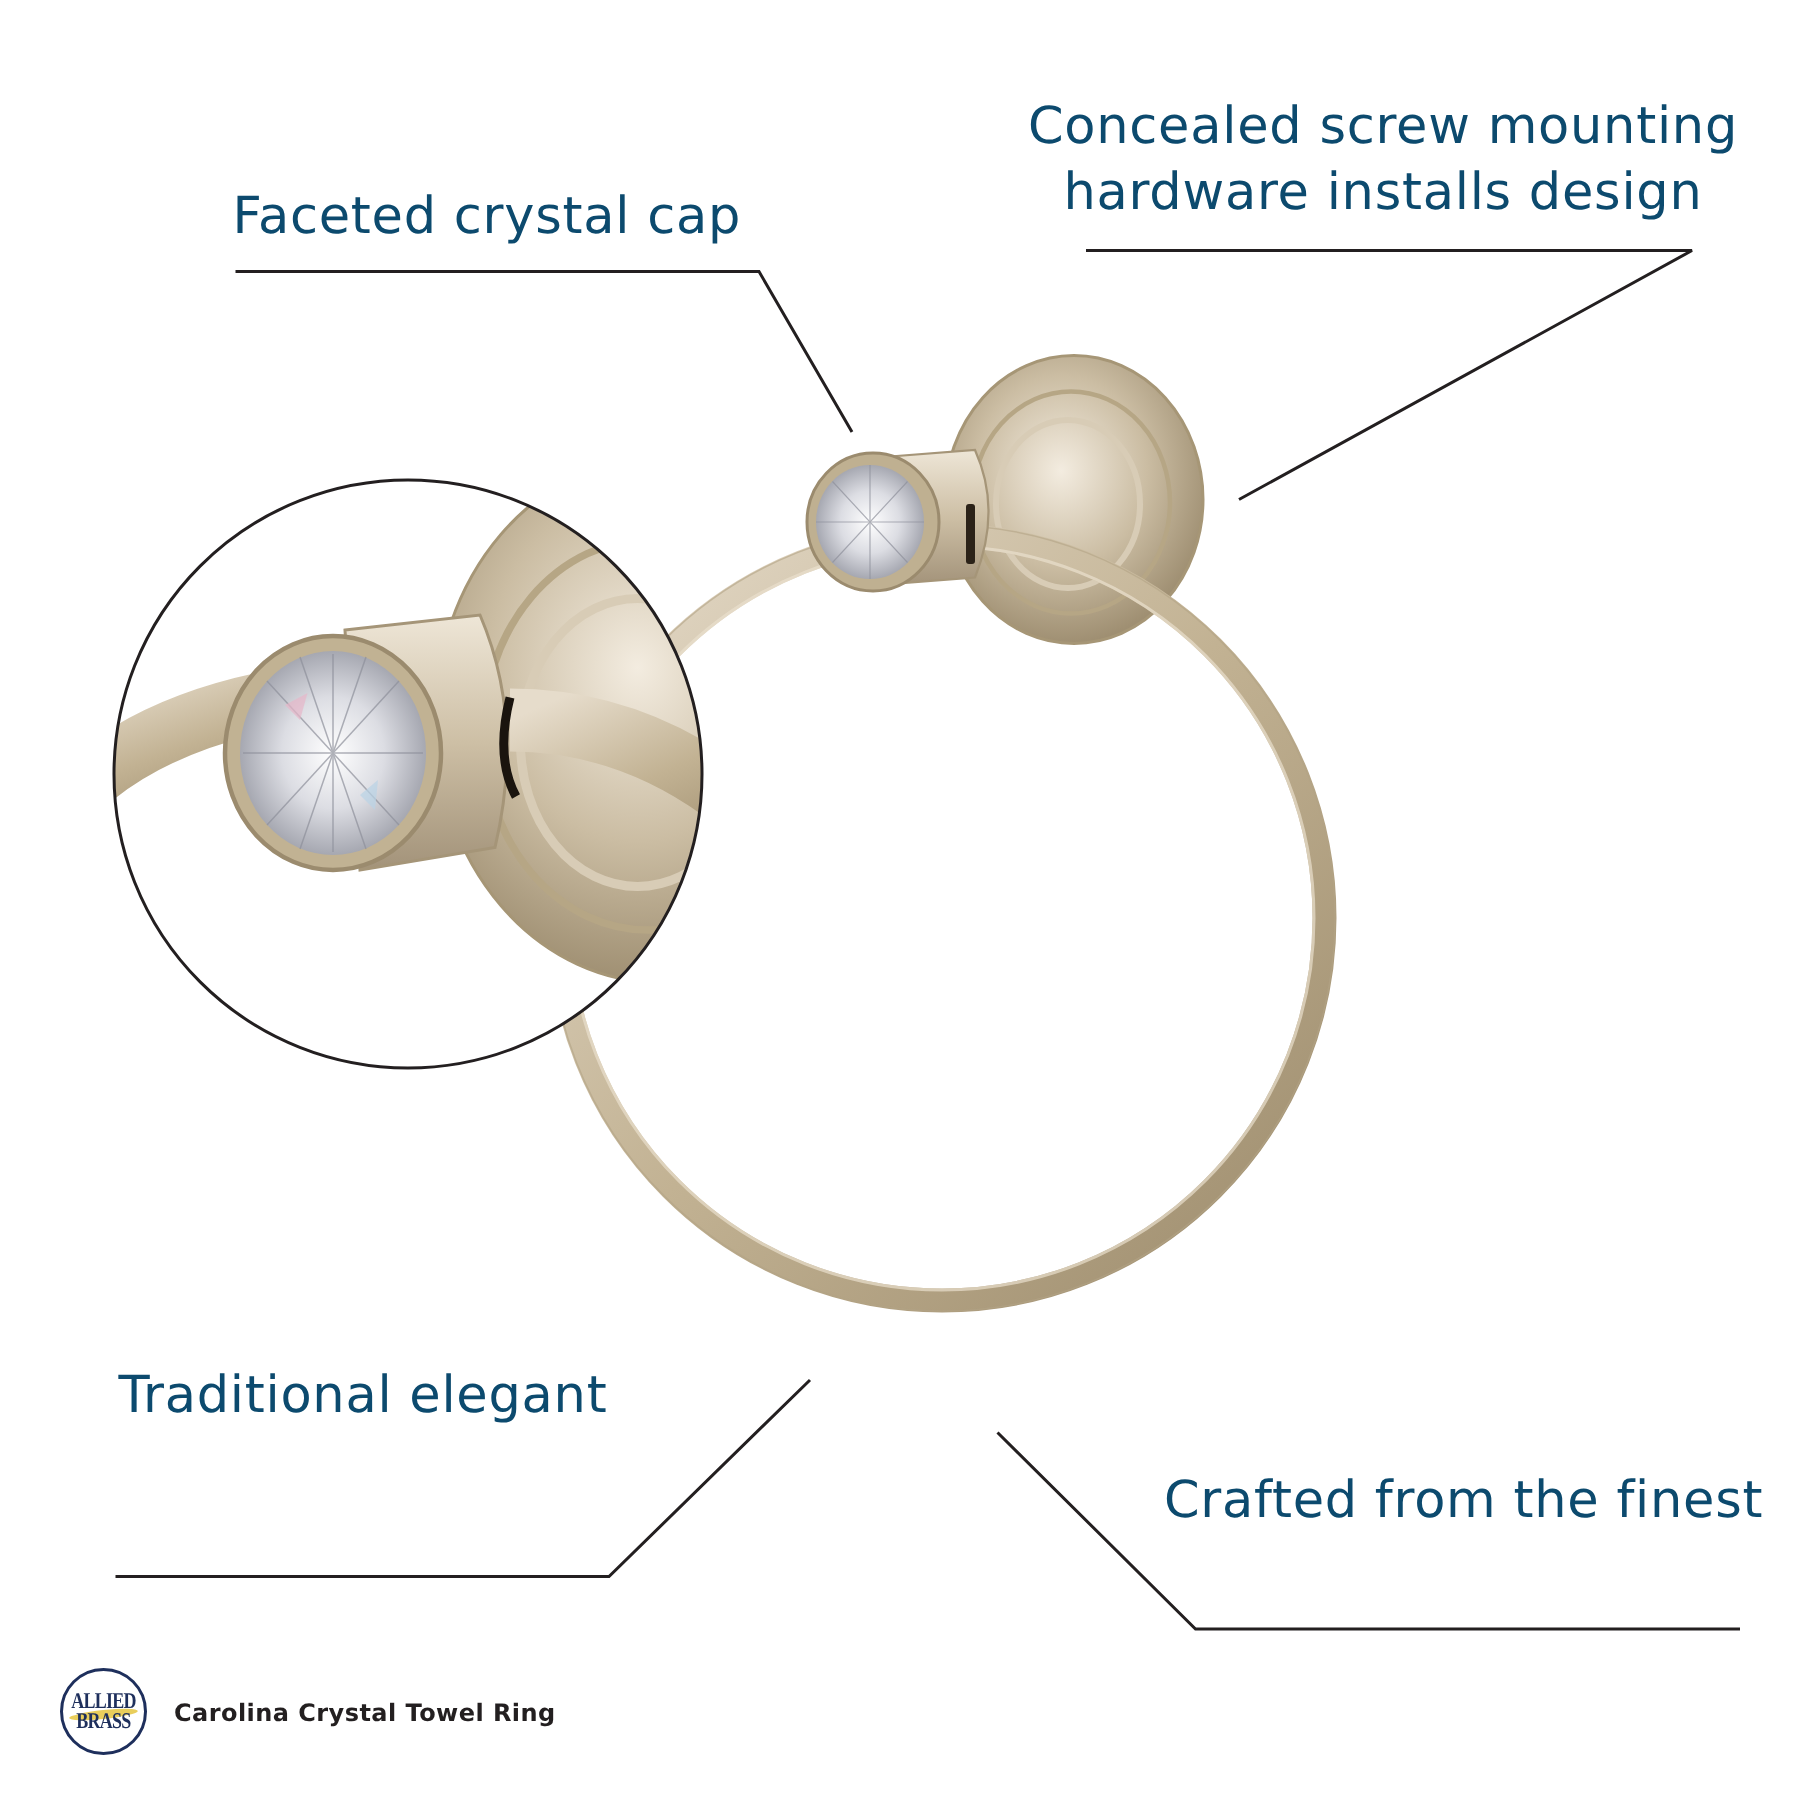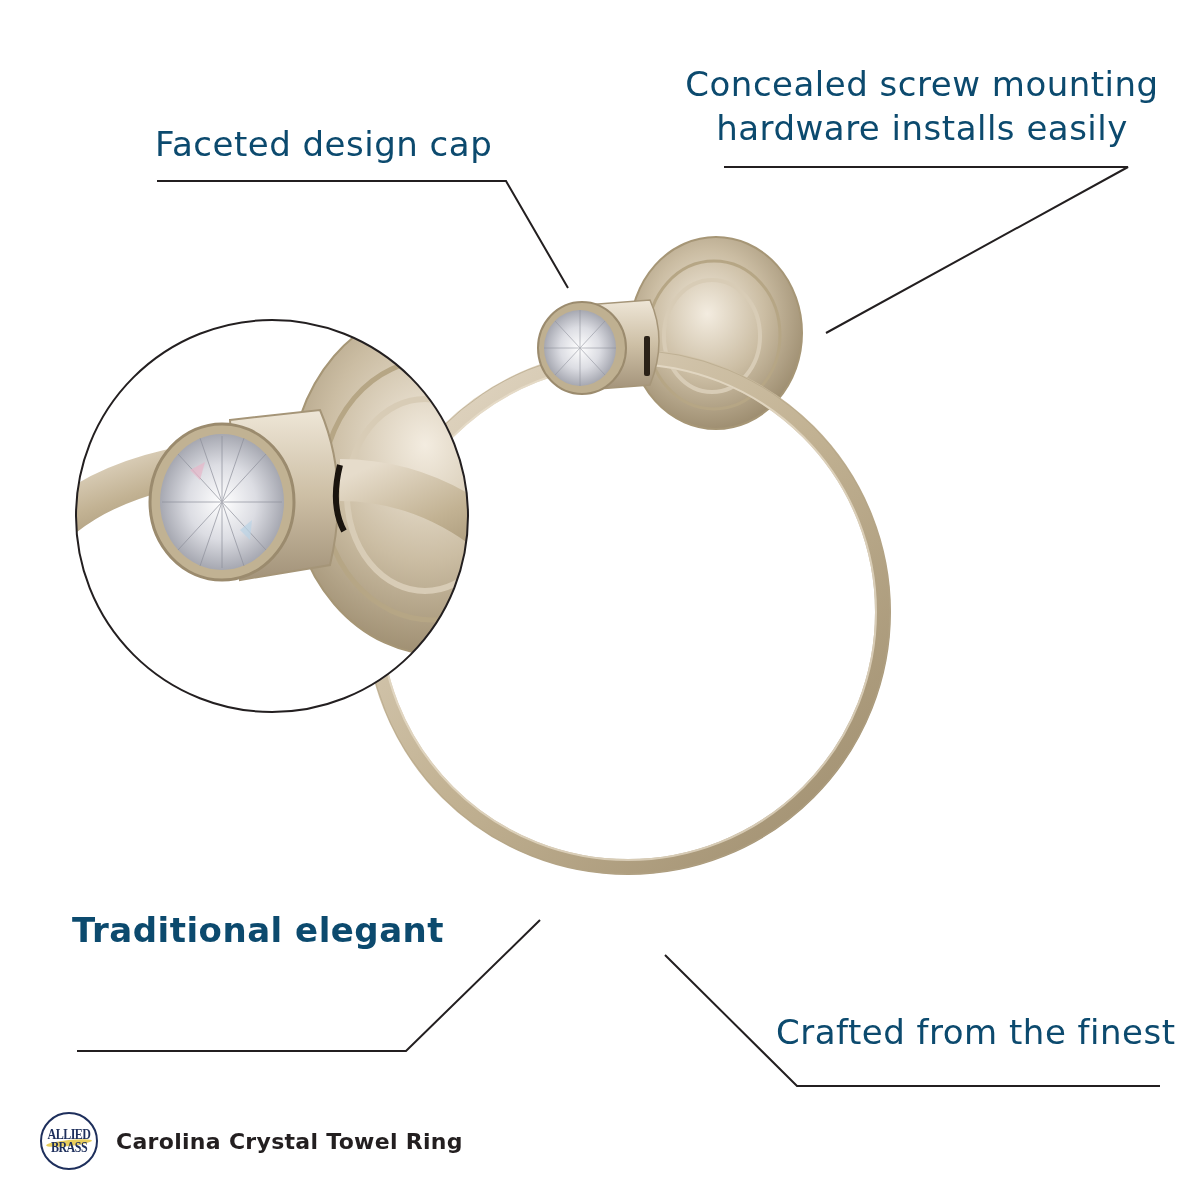--- a/index.html
+++ b/index.html
@@ -4,32 +4,32 @@
   <style>
     html, body { margin: 0; padding: 0; background: #ffffff; }
     body { width: 1200px; height: 1200px; position: relative; overflow: hidden;
            font-family: "DejaVu Sans", "Liberation Sans", sans-serif; color: #231f20; }
     .art { position: absolute; left: 0; top: 0; width: 1200px; height: 1200px; }
     .callout { position: absolute; font-size: 34px; line-height: 44px; color: #0c4a6e;
                letter-spacing: 0.5px; white-space: nowrap; }
     .callout .line { display: block; }
     #c-crystal { left: 155px; top: 122px; }
     #c-mount { left: 676px; top: 62px; text-align: center; width: 492px; }
-    #c-design { left: 72px; top: 908px; text-align: center; width: 340px; font-weight: bold; }
-    #c-brass { left: 776px; top: 1010px; text-align: right; width: 392px; }
+    #c-design { left: 72px; top: 908px; text-align: center; width: 340px; }
+    #c-brass { left: 776px; top: 978px; text-align: right; width: 392px; }
     .footer { position: absolute; left: 40px; top: 1112px; display: flex; align-items: center; font-weight: bold; }
     .logo { width: 58px; height: 58px; border-radius: 50%; border: 2px solid #1e2f5c;
             position: relative; background: #fff; display: flex; flex-direction: column;
             align-items: center; justify-content: center; box-sizing: border-box; overflow: hidden; }
     .logo .swoosh { position: absolute; left: 4px; right: 4px; top: 26px; height: 6px;
                     background: #e7c94a; border-radius: 50%; transform: rotate(-6deg); opacity: 0.9; }
     .logo span { position: relative; font-family: "Liberation Serif", "DejaVu Serif", serif;
                  color: #1e2f5c; font-size: 12px; line-height: 13px; letter-spacing: -0.5px;
                  transform: scaleY(1.25); }
-    .product-name { margin-left: 18px; font-size: 22px; color: #231f20; letter-spacing: 0.3px; }
+    .product-name { margin-left: 18px; font-size: 16px; color: #231f20; letter-spacing: 0.3px; }
   </style>
 </head>
 <body>
 
 <svg class="art" viewBox="0 0 1200 1200" xmlns="http://www.w3.org/2000/svg">
   <defs>
     <linearGradient id="ringGrad" x1="0" y1="0" x2="1" y2="1">
       <stop offset="0" stop-color="#e6dccb"></stop>
       <stop offset="0.5" stop-color="#c2b293"></stop>
       <stop offset="1" stop-color="#9c8b6c"></stop>
@@ -109,26 +109,26 @@
         <line x1="244" y1="438" x2="200" y2="566"></line>
       </g>
       <polygon points="190,470 205,462 200,480" fill="#e7b7c9" opacity="0.7"></polygon>
       <polygon points="240,530 252,520 250,540" fill="#b9d3e6" opacity="0.7"></polygon>
     </g>
     <circle cx="272" cy="516" r="196" fill="none" stroke="#231f20" stroke-width="2"></circle>
   </g>
 </svg>
 
 <div class="callout" id="c-crystal">
-  <span class="line">Faceted design cap</span>
+  <span class="line">Faceted crystal cap</span>
 </div>
 
 <div class="callout" id="c-mount">
   <span class="line">Concealed screw mounting</span>
-  <span class="line">hardware installs easily</span>
+  <span class="line">hardware installs design</span>
 </div>
 
 <div class="callout" id="c-design">
   <span class="line">Traditional elegant</span>
 </div>
 
 <div class="callout" id="c-brass">
   <span class="line">Crafted from the finest</span>
 </div>
 

